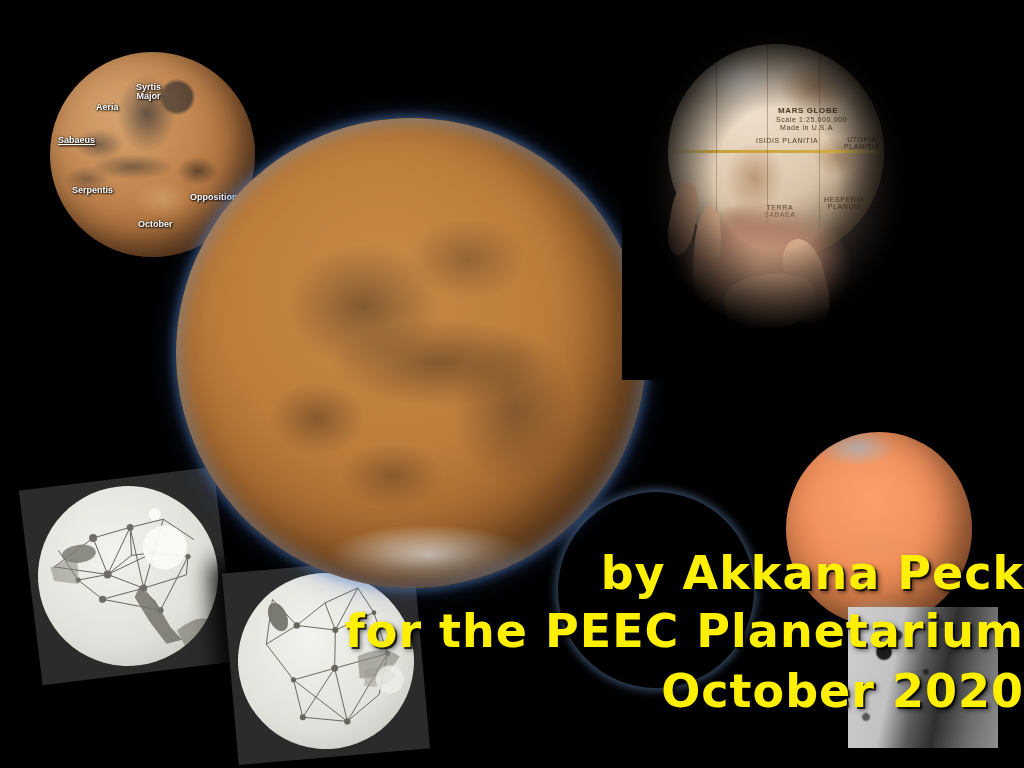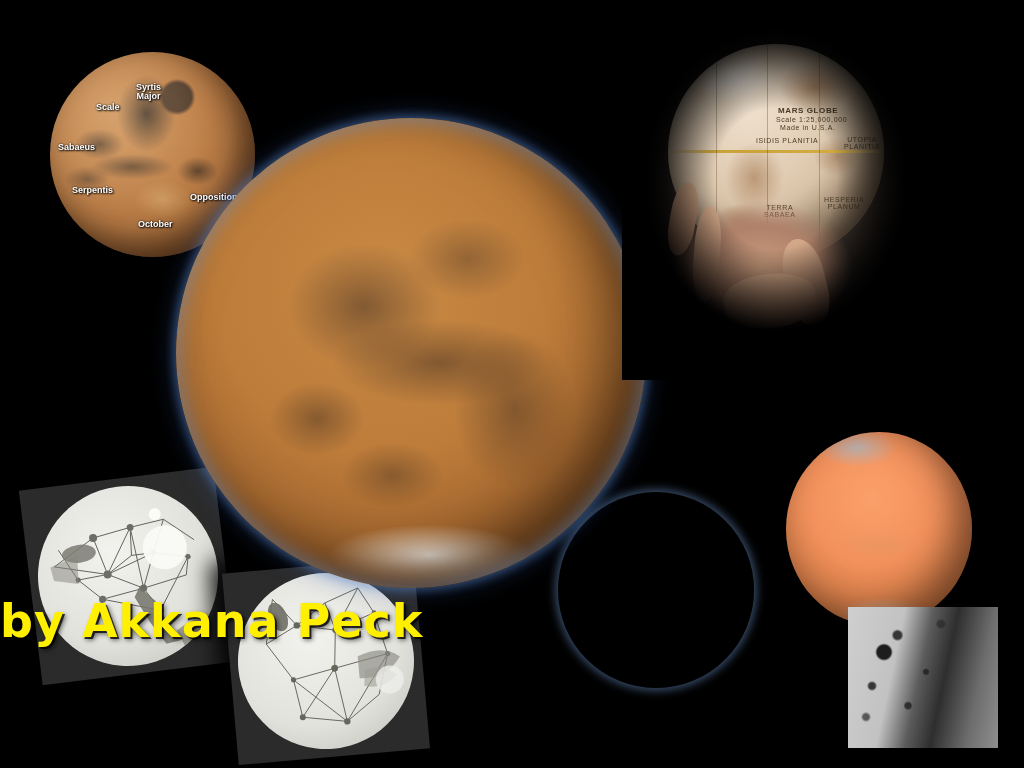--- a/index.html
+++ b/index.html
@@ -225,30 +225,29 @@
       4px 4px 6px rgba(0,0,0,.65),
       0 0 3px rgba(0,0,0,.55);
     white-space: nowrap;
   }
   #title-1 { top: 104px; font-size: 96px; line-height: 1; }
   #title-2 { top: 228px; font-size: 96px; line-height: 1; }
 
   .byline {
     position: absolute;
     width: 100%;
-    text-align: left;
+    text-align: right;
     color: #ffef00;
     font-family: "DejaVu Sans", sans-serif;
     font-weight: bold;
     letter-spacing: 1px;
     text-shadow:
       2px 2px 0 rgba(0,0,0,.75),
       3px 3px 5px rgba(0,0,0,.6);
     white-space: nowrap;
-    margin-top: 48px;
   }
   #byline-1 { top: 546px; font-size: 46px; }
   #byline-2 { top: 604px; font-size: 46px; }
   #byline-3 { top: 664px; font-size: 46px; }
 </style>
 </head>
 <body>
 
 <div id="slide">
 
@@ -333,22 +332,22 @@
           <path d="M126 100 q20 -4 32 8 q-16 14 -34 8 z" fill="#9a9a92" opacity=".55"></path>
           <circle cx="150" cy="112" r="14" fill="#ededea" opacity=".8"></circle>
         </svg>
       </div>
     </div>
 
     <div id="mars-map">
       <div id="mars-map-labels">
           <div class="map-label" style="left: 86px; top: 31px;">Syrtis
 Major</div>
-          <div class="map-label" style="left: 46px; top: 51px;">Scale</div>
-          <div class="map-label" style="left: 8px; top: 91px;">Sabaeus</div>
+          <div class="map-label" style="left: 46px; top: 51px;">Aeria</div>
+          <div class="map-label" style="left: 8px; top: 84px; text-decoration: underline;">Sabaeus</div>
           <div class="map-label" style="left: 22px; top: 134px;">Serpentis</div>
           <div class="map-label" style="left: 140px; top: 141px;">Opposition</div>
           <div class="map-label" style="left: 88px; top: 168px;">October</div>
         </div>
     </div>
 
     <div id="mars-main">
       <div class="limb"></div>
     </div>
 
@@ -386,15 +385,17 @@
       </div>
       <div class="vignette"></div>
     </div>
 
     <div id="mariner-crop"></div>
   </div>
 
   <div id="text-layer">
 
     <div class="byline" id="byline-1">by  Akkana Peck</div>
+    <div class="byline" id="byline-2">for the PEEC Planetarium</div>
+    <div class="byline" id="byline-3">October 2020</div>
   </div>
 
 </div>
 
 </body></html>

